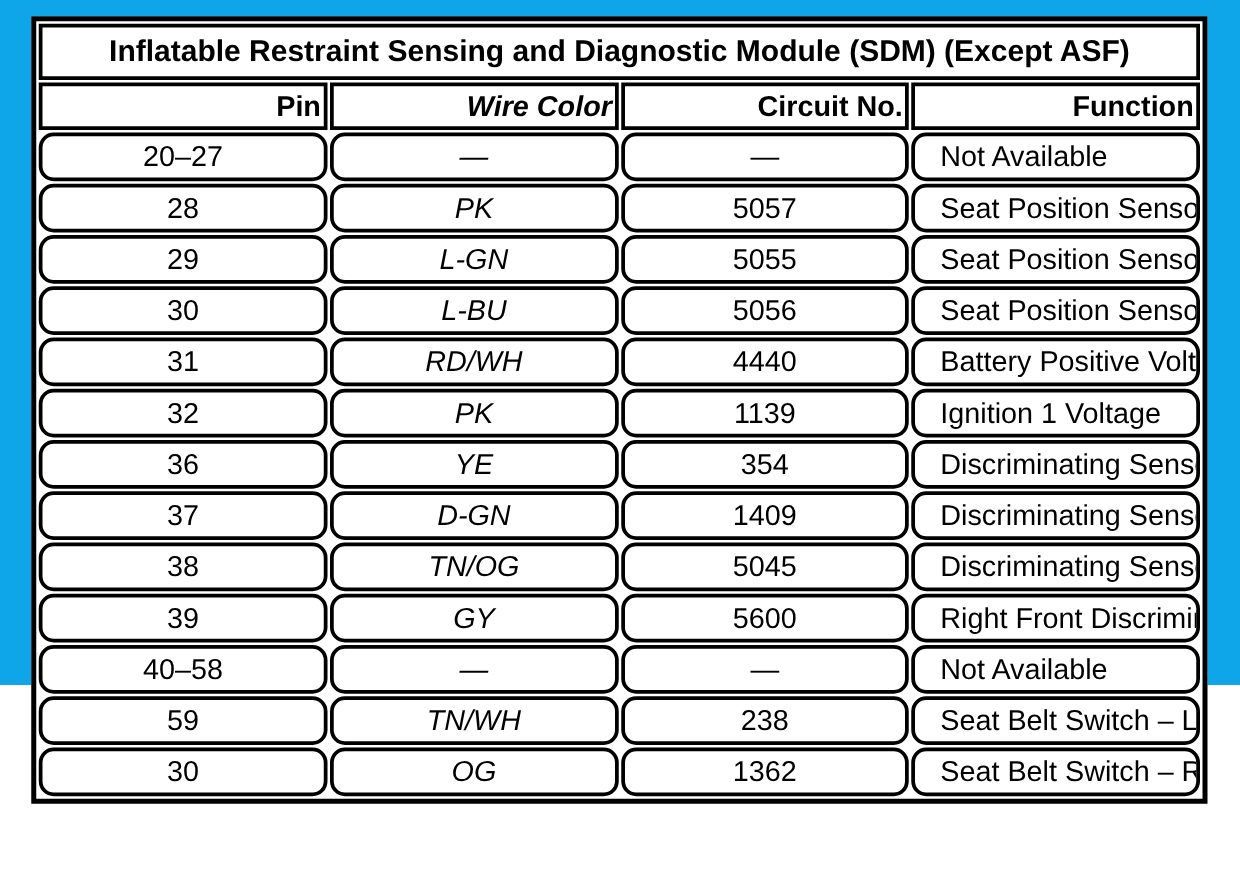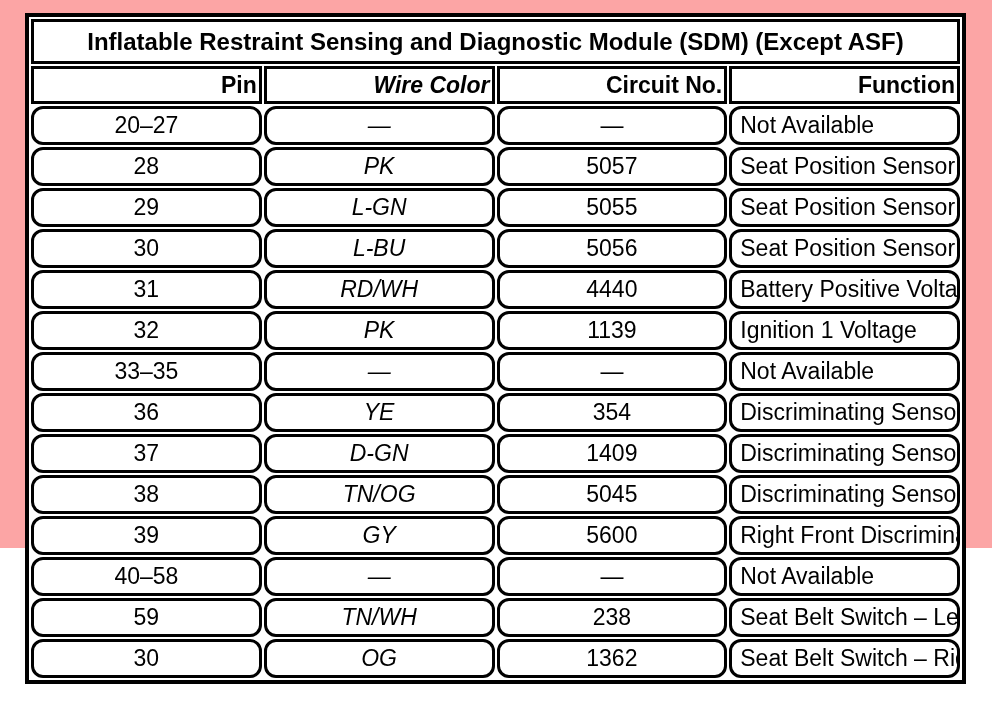--- a/index.html
+++ b/index.html
@@ -8,21 +8,21 @@
     background: #ffffff;
     width: 992px;
     height: 704px;
     overflow: hidden;
     font-family: "Liberation Sans", "DejaVu Sans", sans-serif;
   }
   .page {
     position: relative;
     width: 992px;
     height: 548px;
-    background: #fca5a5;
+    background: #0ea5e9;
   }
   table.pinout {
     position: absolute;
     left: 25px;
     top: 13px;
     width: 941px;
     border-collapse: separate;
     border-spacing: 2px;
     border: 4px solid #000000;
     background: #ffffff;
@@ -59,21 +59,21 @@
     padding: 1px 2px;
     border-radius: 12px;
   }
   
   .w-pin     { width: 78px;  }
   .w-wire    { width: 131px; font-style: italic; }
   .w-circuit { width: 132px; }
   .w-func    { }
   tbody td.col-3 {
     text-align: left;
-    padding-left: 8px;
+    padding-left: 20px;
   }
 </style>
 </head>
 <body>
 
 <div class="page">
   <table class="pinout">
     <thead>
       <tr>
         <th class="title-cell" colspan="4">Inflatable Restraint Sensing and Diagnostic Module (SDM) (Except ASF)</th>
@@ -116,26 +116,20 @@
           <td class="col-2 w-circuit">4440</td>
           <td class="col-3 w-func">Battery Positive Voltage</td>
         </tr>
         <tr>
           <td class="col-0 w-pin">32</td>
           <td class="col-1 w-wire">PK</td>
           <td class="col-2 w-circuit">1139</td>
           <td class="col-3 w-func">Ignition 1 Voltage</td>
         </tr>
         <tr>
-          <td class="col-0 w-pin">33–35</td>
-          <td class="col-1 w-wire">—</td>
-          <td class="col-2 w-circuit">—</td>
-          <td class="col-3 w-func">Not Available</td>
-        </tr>
-        <tr>
           <td class="col-0 w-pin">36</td>
           <td class="col-1 w-wire">YE</td>
           <td class="col-2 w-circuit">354</td>
           <td class="col-3 w-func">Discriminating Sensor – Signal</td>
         </tr>
         <tr>
           <td class="col-0 w-pin">37</td>
           <td class="col-1 w-wire">D-GN</td>
           <td class="col-2 w-circuit">1409</td>
           <td class="col-3 w-func">Discriminating Sensor – Right – Signal</td>

